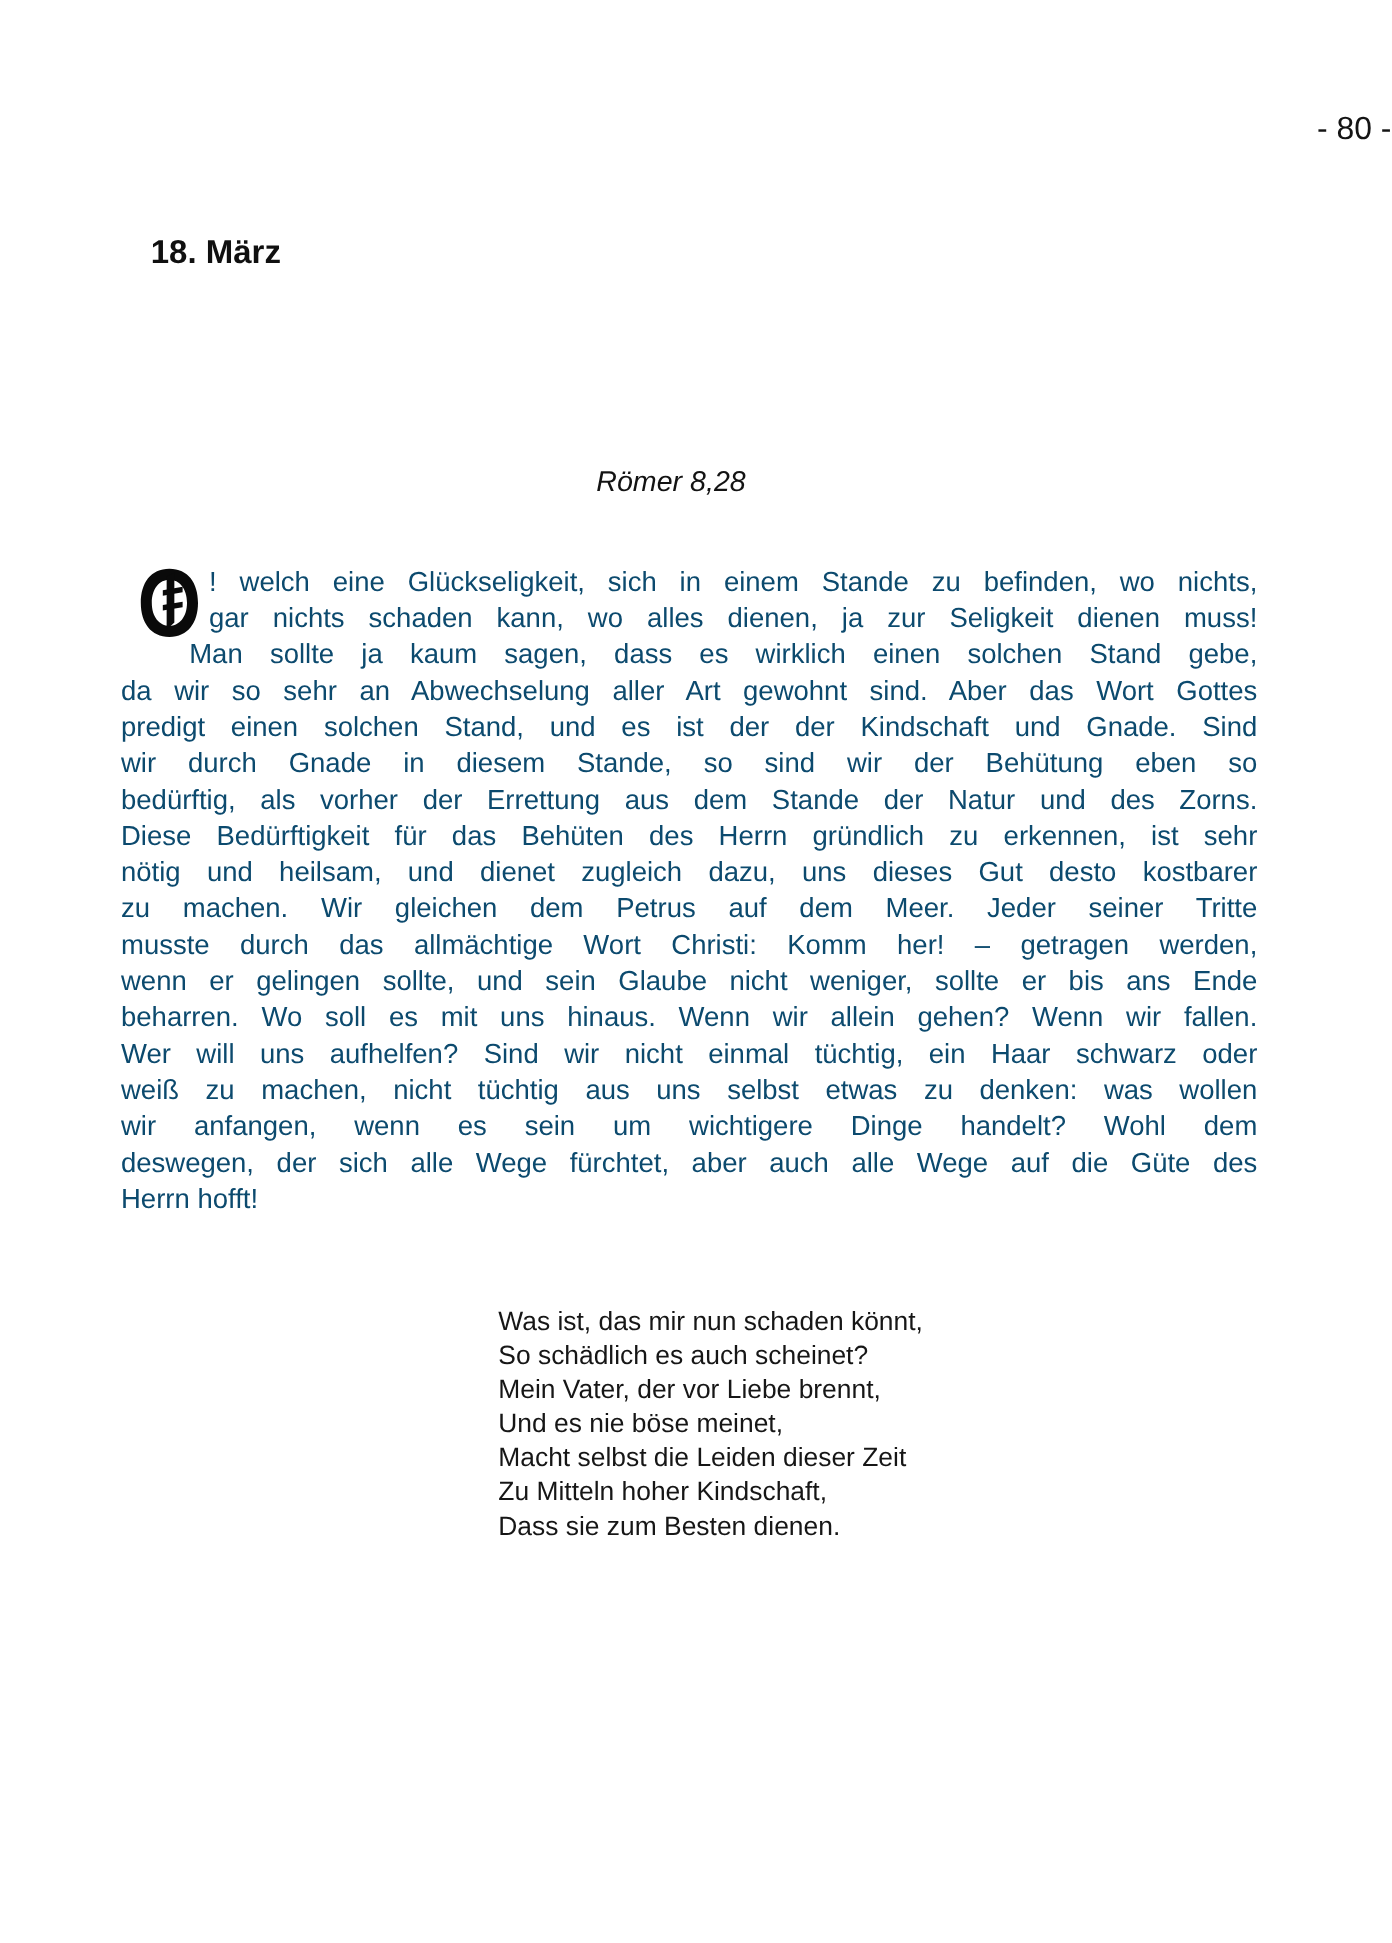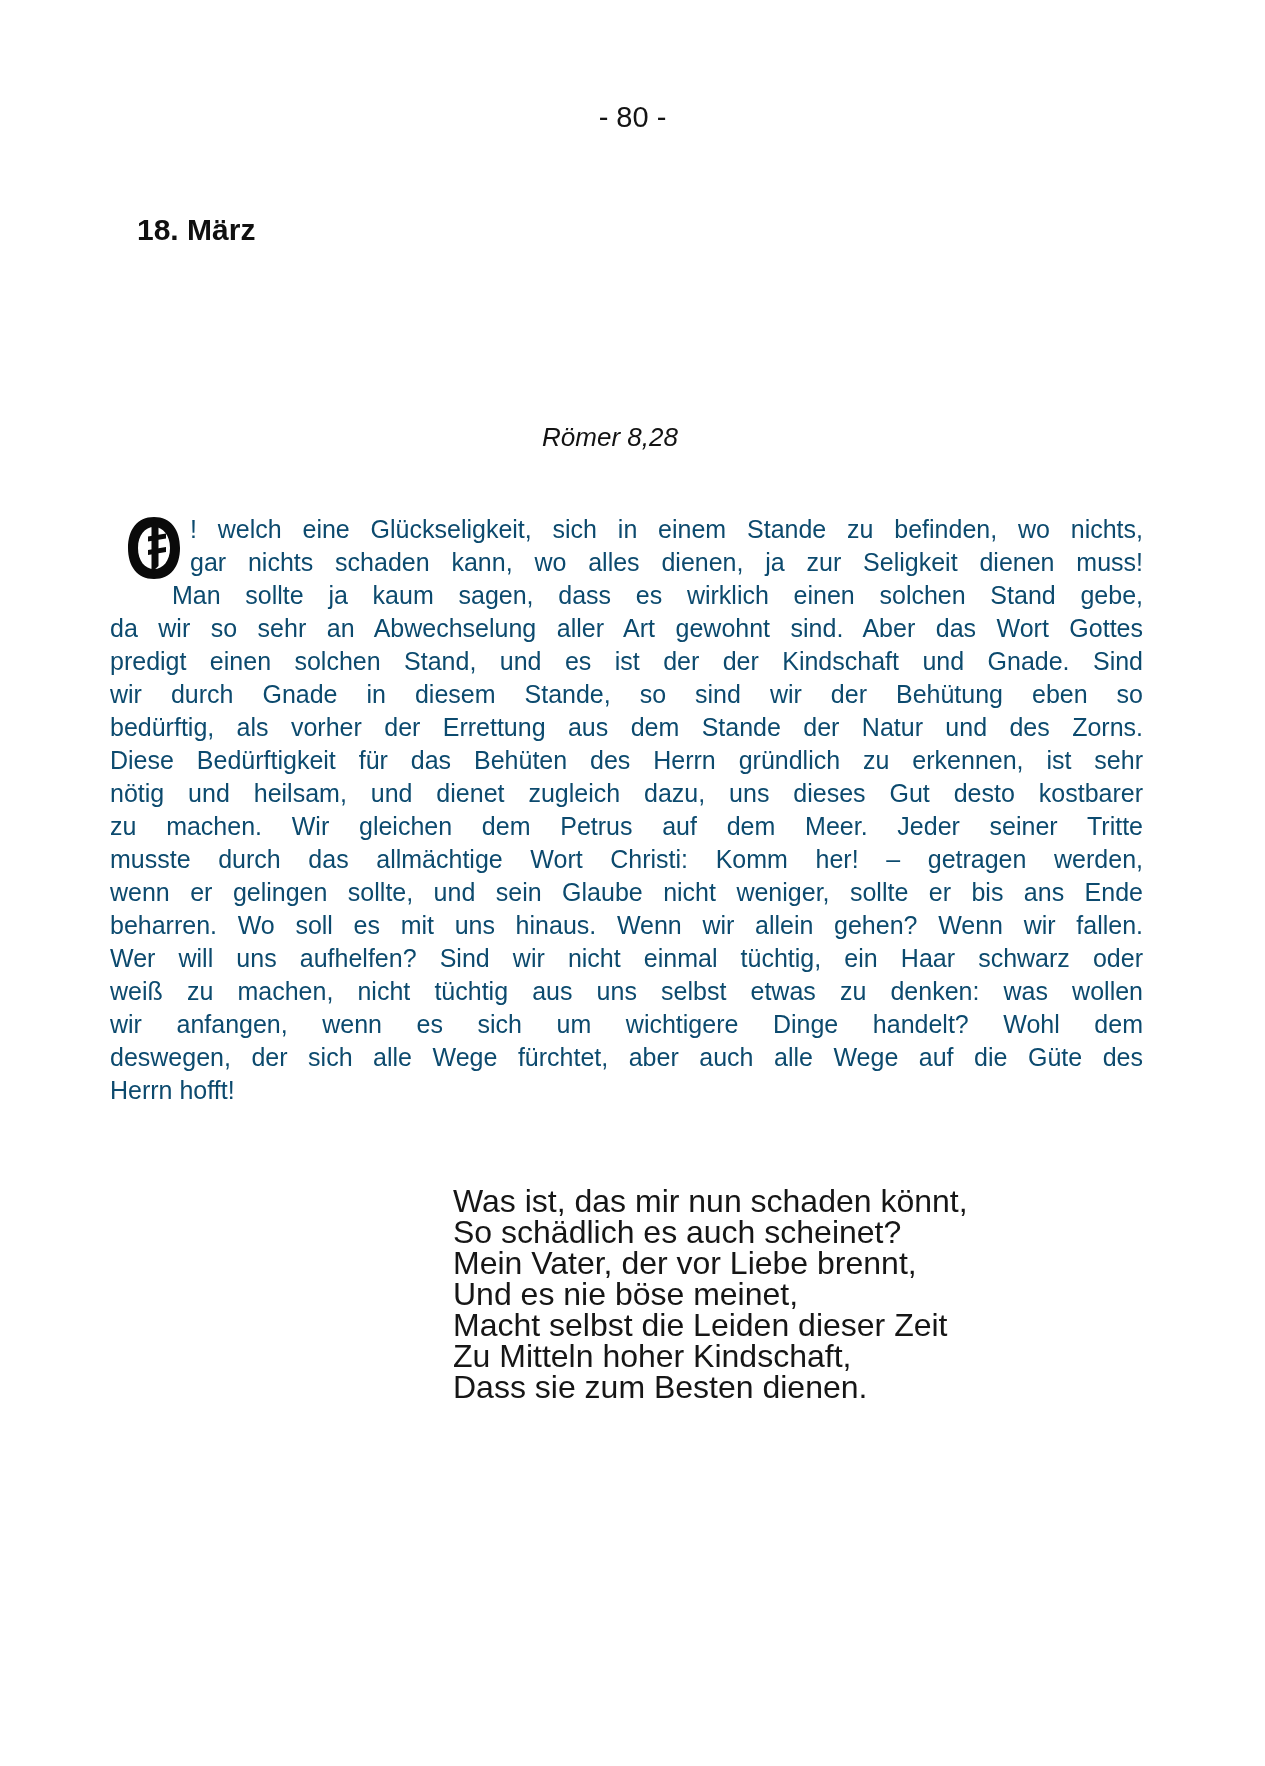--- a/index.html
+++ b/index.html
@@ -16,21 +16,21 @@
     font-family: "Liberation Sans", sans-serif;
     overflow: hidden;
   }
 
   
   .page-number {
     position: absolute;
     top: 100px;
     left: 0;
     right: 0;
-    text-align: center;
+    text-align: right;
     font-size: 29px;
     line-height: 34px;
     color: #141414;
   }
 
   
   .heading {
     position: absolute;
     top: 212px;
     left: 137px;
@@ -100,21 +100,21 @@
     width: 58px;
     height: 64px;
   }
   .drop-cap svg { display: block; width: 100%; height: 100%; }
 
   
   .poem {
     position: absolute;
     top: 1186px;
     left: 453px;
-    font-size: 32px;
+    font-size: 24px;
     line-height: 31px;
     color: #161616;
   }
 </style>
 </head>
 <body>
 
 <div class="page">
 
   <div class="page-number">- 80 -</div>
@@ -141,21 +141,21 @@
     <div class="line">wir durch Gnade in diesem Stande, so sind wir der Behütung eben so</div>
     <div class="line">bedürftig, als vorher der Errettung aus dem Stande der Natur und des Zorns.</div>
     <div class="line">Diese Bedürftigkeit für das Behüten des Herrn gründlich zu erkennen, ist sehr</div>
     <div class="line">nötig und heilsam, und dienet zugleich dazu, uns dieses Gut desto kostbarer</div>
     <div class="line">zu machen. Wir gleichen dem Petrus auf dem Meer. Jeder seiner Tritte</div>
     <div class="line">musste durch das allmächtige Wort Christi: Komm her! – getragen werden,</div>
     <div class="line">wenn er gelingen sollte, und sein Glaube nicht weniger, sollte er bis ans Ende</div>
     <div class="line">beharren. Wo soll es mit uns hinaus. Wenn wir allein gehen? Wenn wir fallen.</div>
     <div class="line">Wer will uns aufhelfen? Sind wir nicht einmal tüchtig, ein Haar schwarz oder</div>
     <div class="line">weiß zu machen, nicht tüchtig aus uns selbst etwas zu denken: was wollen</div>
-    <div class="line">wir anfangen, wenn es sich um wichtigere Dinge handelt? Wohl dem</div>
+    <div class="line">wir anfangen, wenn es sein um wichtigere Dinge handelt? Wohl dem</div>
     <div class="line">deswegen, der sich alle Wege fürchtet, aber auch alle Wege auf die Güte des</div>
     <div class="line end">Herrn hofft!</div>
   </div>
 
   <div class="poem">
     <div>Was ist, das mir nun schaden könnt,</div>
     <div>So schädlich es auch scheinet?</div>
     <div>Mein Vater, der vor Liebe brennt,</div>
     <div>Und es nie böse meinet,</div>
     <div>Macht selbst die Leiden dieser Zeit</div>

